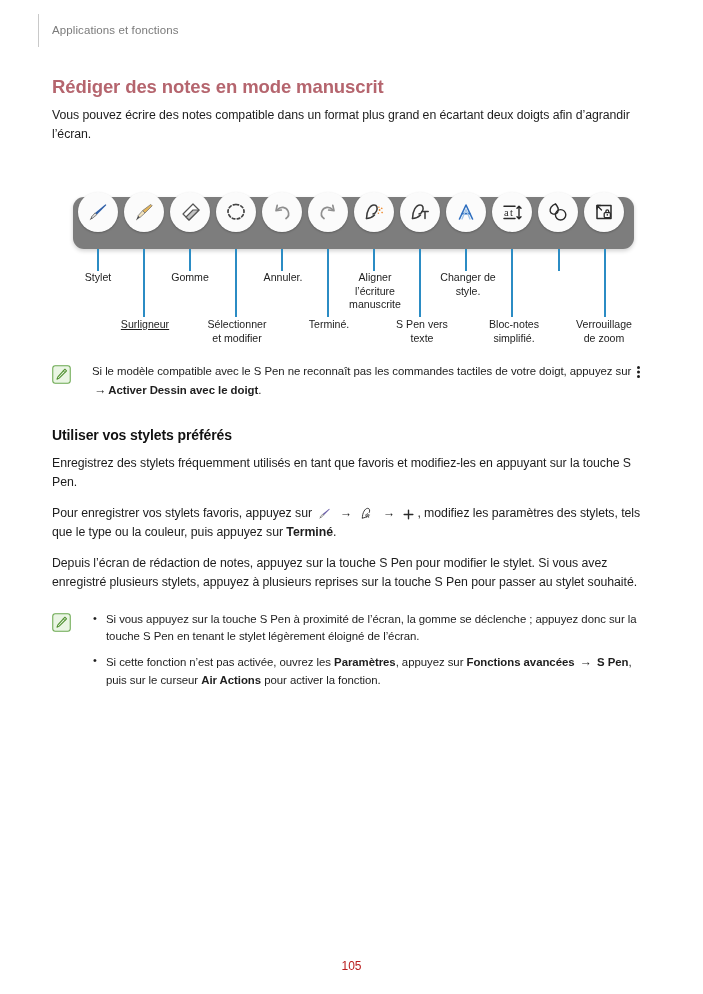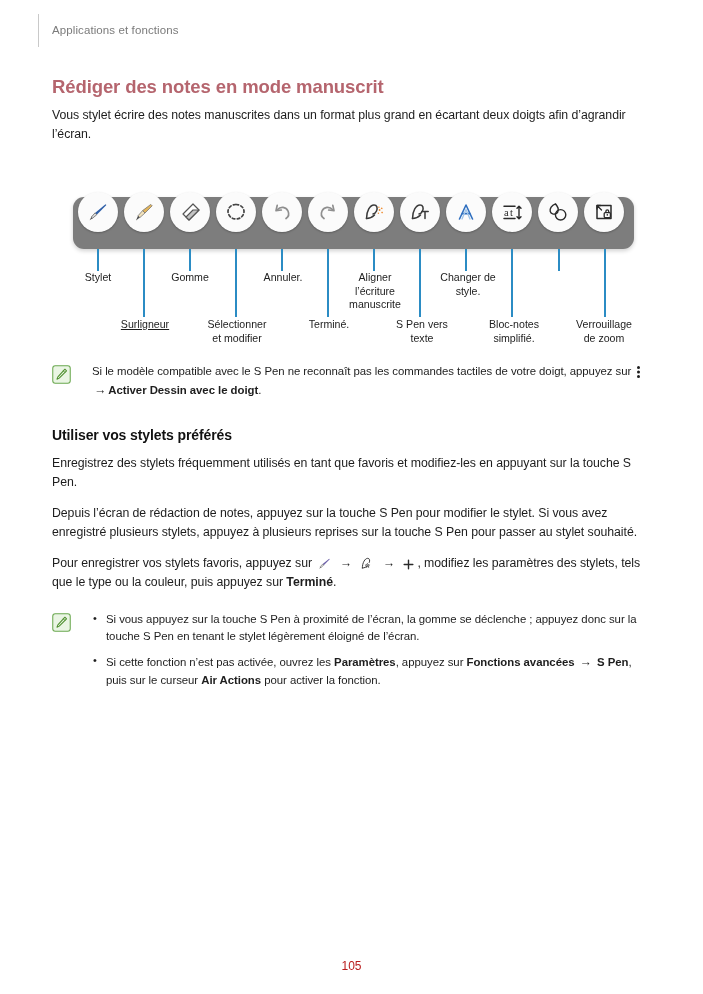--- a/index.html
+++ b/index.html
@@ -195,21 +195,21 @@
 
 <div class="header">
   <div class="header-rule"></div>
   <div class="header-title">Applications et fonctions</div>
 </div>
 
 <div class="content" style="top:75px;">
   <h1 class="section-title">Rédiger des notes en mode manuscrit</h1>
 
 
-  <p class="body-text tight">Vous stylet écrire des notes manuscrites dans un format plus grand en écartant deux doigts afin d’agrandir l’écran.</p>
+  <p class="body-text tight">Vous pouvez écrire des notes compatible dans un format plus grand en écartant deux doigts afin d’agrandir l’écran.</p>
 </div>
 
 <div class="figure">
 
   <div class="toolbar"></div>
 
   <div class="tool" style="left:78px;">
     <span>
       <svg width="24" height="24" viewBox="0 0 24 24">
         <path d="M19.5 4.2 L20.4 5.1 L10.8 14.7 L9 12.9 Z" fill="#2f5fa8"></path>
@@ -388,22 +388,20 @@
       <span class="arrow-glyph">→</span><b>Activer Dessin avec le doigt</b><span>.</span>
     </div>
   </div>
 </div>
 
 <div class="content" style="top:427px;">
   <h2 class="sub-title">Utiliser vos stylets préférés</h2>
 
   <p class="body-text">Enregistrez des stylets fréquemment utilisés en tant que favoris et modifiez-les en appuyant sur la touche S Pen.</p>
 
-  <p class="body-text">Depuis l’écran de rédaction de notes, appuyez sur la touche S Pen pour modifier le stylet. Si vous avez enregistré plusieurs stylets, appuyez à plusieurs reprises sur la touche S Pen pour passer au stylet souhaité.</p>
-
   <p class="body-text">
     <span>Pour enregistrer vos stylets favoris, appuyez sur</span>
     <span class="inline-icon">
       <svg width="15" height="15" viewBox="0 0 24 24">
         <path d="M19.5 4.2 L20.4 5.1 L10.8 14.7 L9 12.9 Z" fill="#6b5ea8"></path>
         <path d="M9 12.9 L10.8 14.7 L6.6 18.2 L5.4 17 Z" fill="#dcdcdc" stroke="#6a6a6a" stroke-width="0.9"></path>
         <path d="M5.4 17 L6.6 18.2 L3.6 20.3 Z" fill="#4a4a4a"></path>
       </svg>
     </span>
     <span class="arrow-glyph">→</span>
@@ -415,20 +413,22 @@
       </svg>
     </span>
     <span class="arrow-glyph">→</span>
     <span class="inline-icon">
       <svg width="13" height="13" viewBox="0 0 24 24">
         <path d="M12 4 V20 M4 12 H20" stroke="#2a2a2a" stroke-width="2.6" stroke-linecap="round"></path>
       </svg>
     </span><span>, modifiez les paramètres des stylets, tels que le type ou la couleur, puis appuyez sur</span>
     <b>Terminé</b><span>.</span>
   </p>
+
+  <p class="body-text">Depuis l’écran de rédaction de notes, appuyez sur la touche S Pen pour modifier le stylet. Si vous avez enregistré plusieurs stylets, appuyez à plusieurs reprises sur la touche S Pen pour passer au stylet souhaité.</p>
 
   <div class="note">
     <span class="note-icon">
       <svg width="19" height="19" viewBox="0 0 20 20">
         <rect x="0.8" y="0.8" width="18.4" height="18.4" rx="2.6" fill="#eaf5e4" stroke="#6aa84f" stroke-width="1.1"></rect>
         <path d="M13.6 4.4 L15.3 6.1 L7.6 13.8 L5.2 14.9 L6.2 12.5 Z" fill="none" stroke="#4e8f2e" stroke-width="1.1" stroke-linejoin="round"></path>
         <path d="M11.9 6.1 L13.6 7.8" stroke="#4e8f2e" stroke-width="1"></path>
       </svg>
     </span>
     <ul class="note-text">

